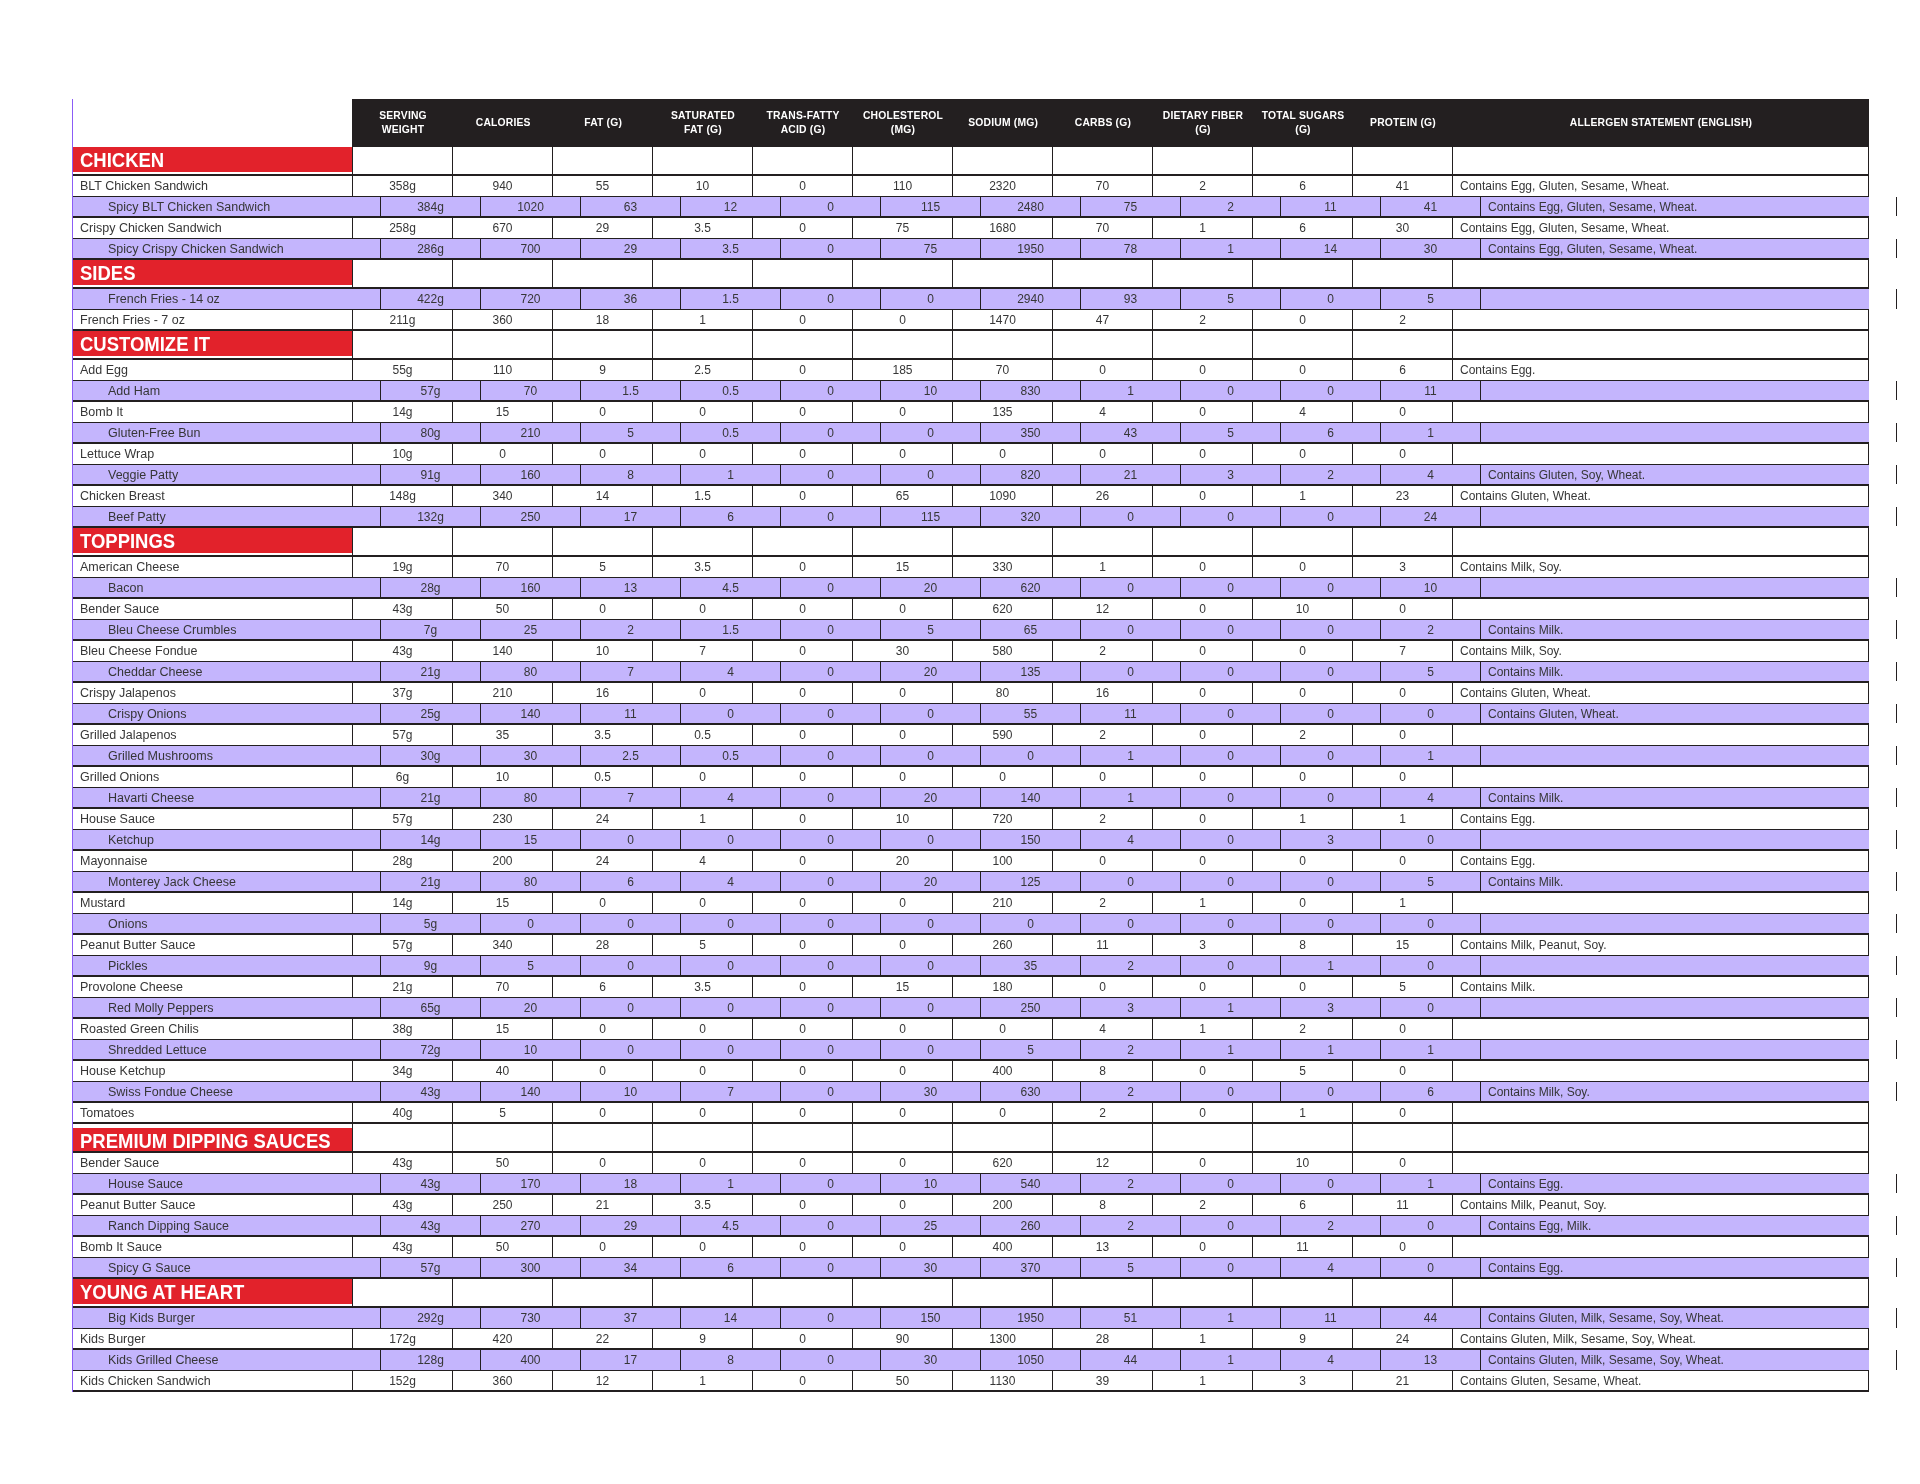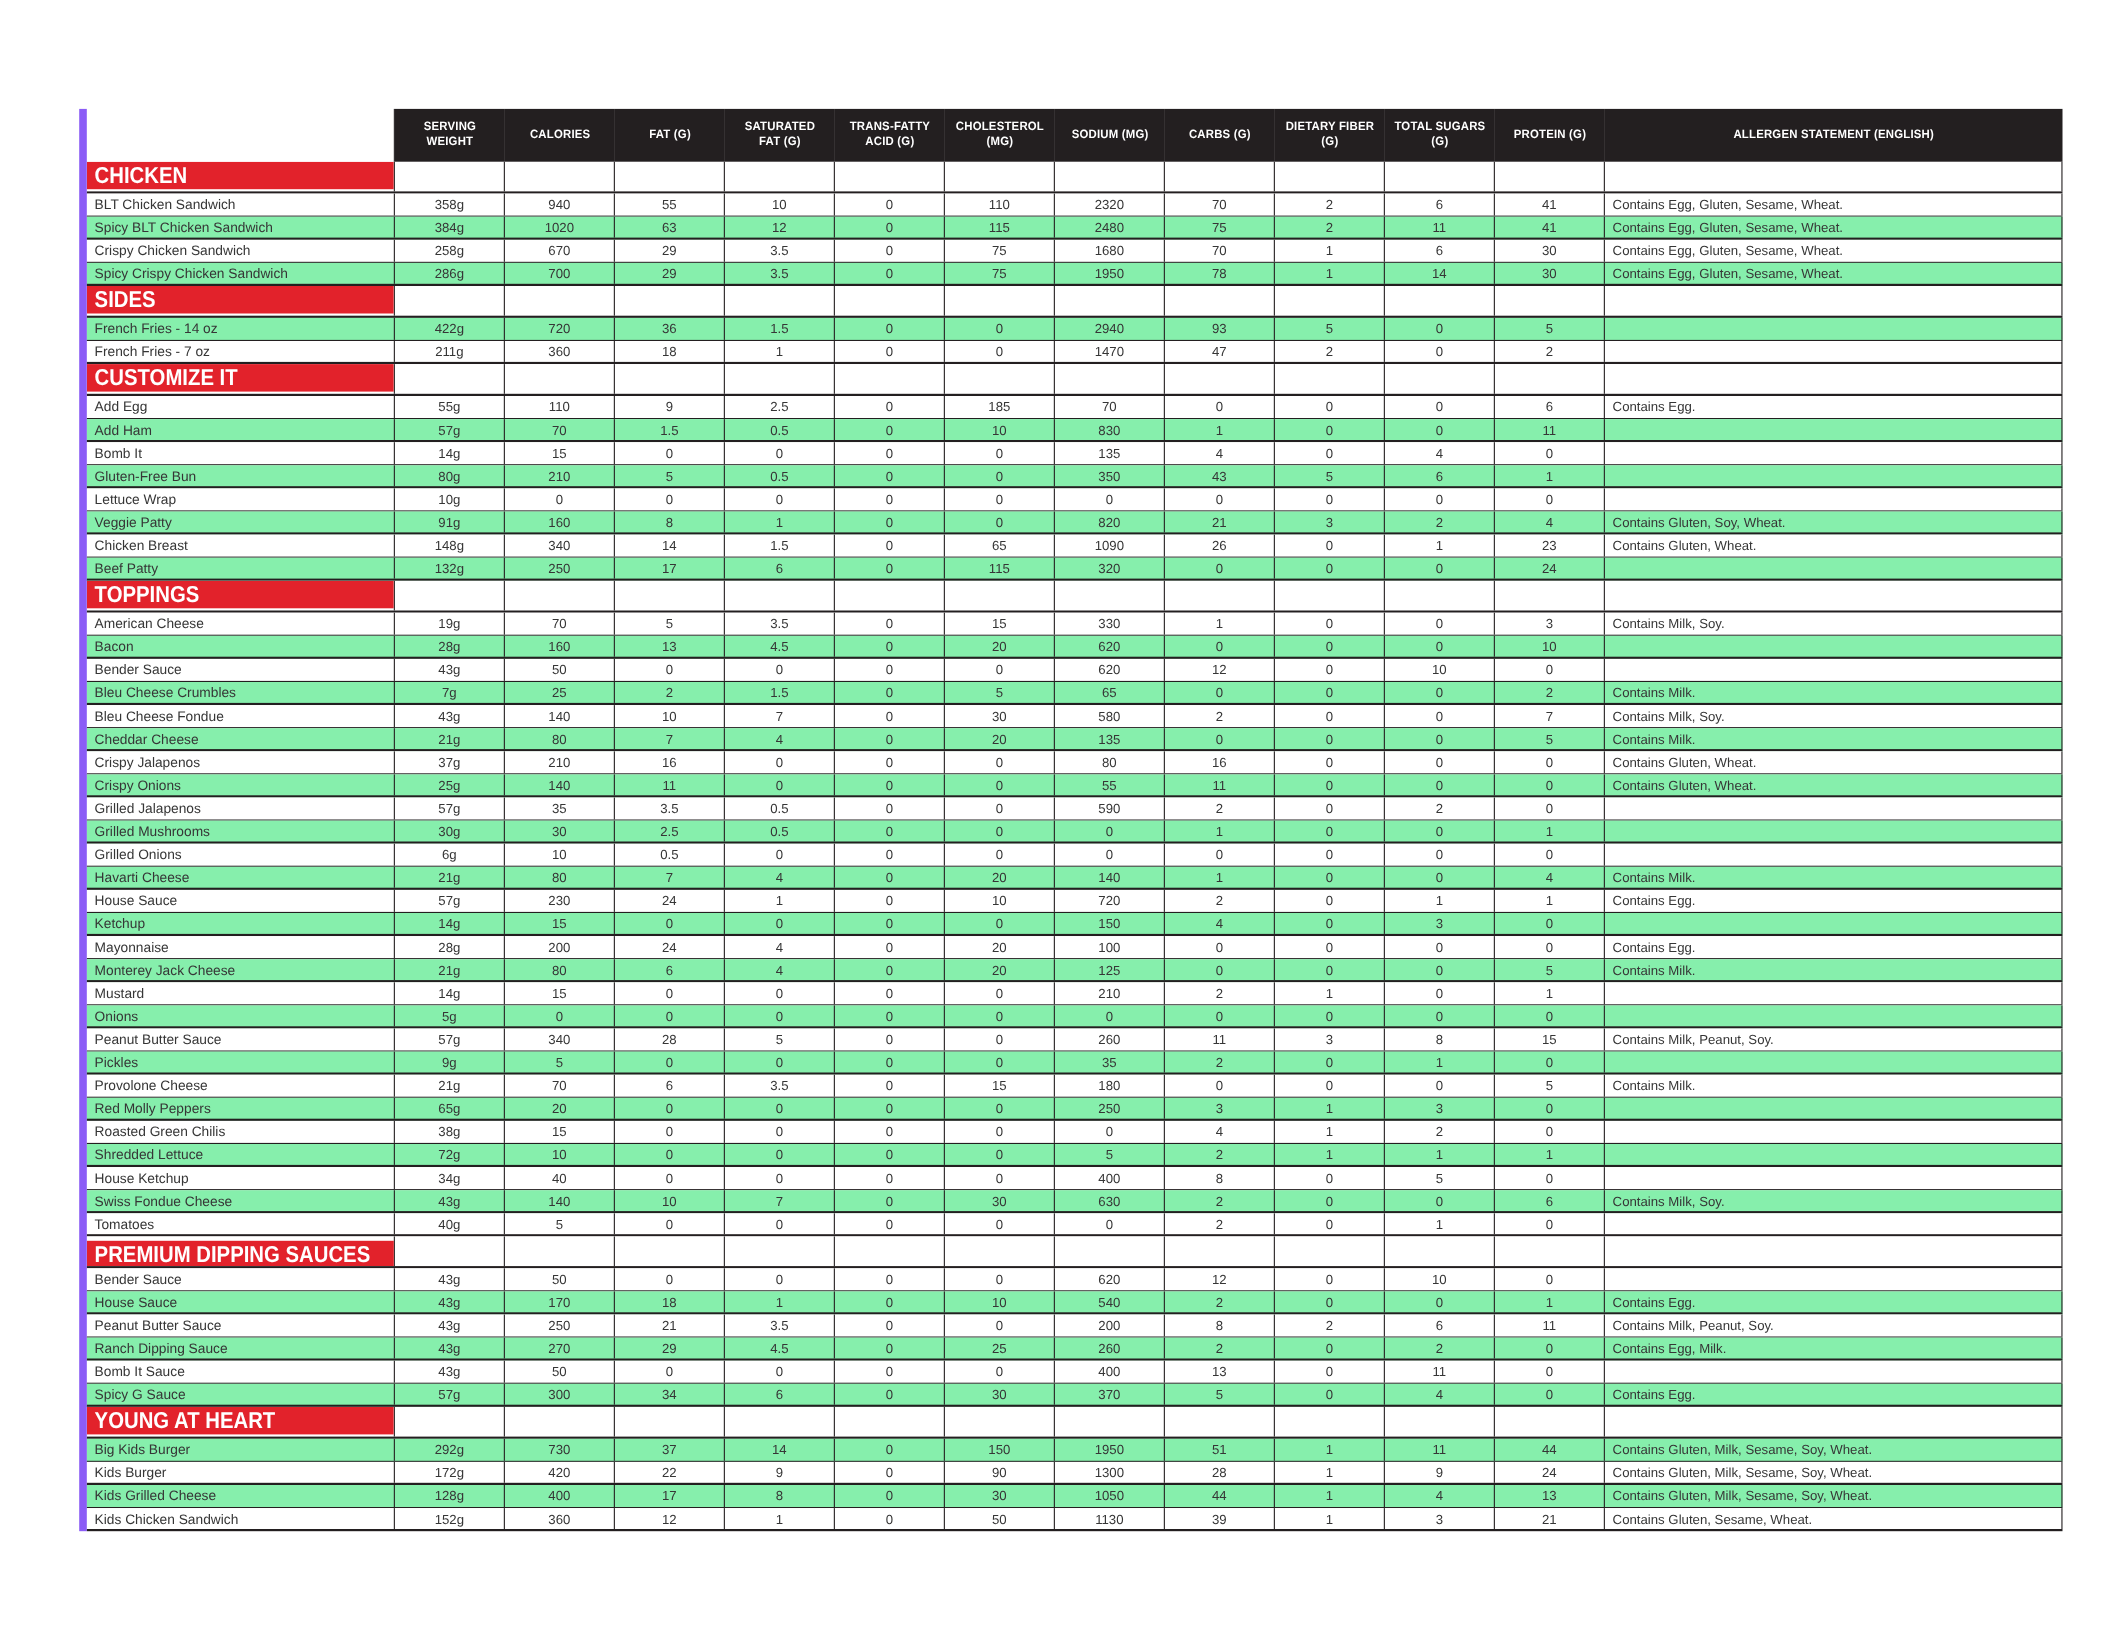--- a/index.html
+++ b/index.html
@@ -1,34 +1,34 @@
 <!DOCTYPE html>
 <html><head>
 <meta charset="utf-8">
 <style>
   * { margin:0; padding:0; box-sizing:border-box; }
   html,body { width:1920px; height:1484px; background:#ffffff; font-family:"Liberation Sans", sans-serif; overflow:hidden; }
   .page { position:relative; width:1920px; height:1484px; background:#fff; }
-  .nutrition-table { position:absolute; left:72px; top:99px; width:1797px; border-left:7px solid #8b5cf6; }
+  .nutrition-table { position:absolute; left:72px; top:99px; width:1797px; border-left:1px solid #8b5cf6; }
   .row { display:grid; grid-template-columns:280px repeat(11,100px) 416px; width:1796px; }
   .cell { border-right:1px solid #231f20; display:flex; align-items:center; justify-content:center; overflow:hidden; }
   
   .row.header { height:48px; }
   .row.header .cell { background:#231f20; color:#ffffff; font-weight:bold; font-size:11px; line-height:1.25; text-align:center; border-right:none; padding:2px 6px; }
   .row.header .cell.corner { background:#ffffff; border-right:1px solid #231f20; }
   .hlabel { display:inline-block; transform:scaleX(0.94); letter-spacing:0.2px; }
   
   .row.band { height:29px; background:#ffffff; border-bottom:2px solid #231f20; }
   .row.band .cell { align-items:flex-start; justify-content:flex-start; }
   .row.band .cell.name-col { border-right:1px solid #231f20; }
   .red-block { display:flex; align-items:center; width:280px; height:25px; background:#e2222b; color:#ffffff; padding-left:7px; }
   .red-block .title-text { display:inline-block; font-size:21px; font-weight:bold; letter-spacing:0px; transform:scaleX(0.88); transform-origin:0 50%; white-space:nowrap; }
   
   .row.data { height:21px; background:#ffffff; border-bottom:1px solid #231f20; color:#363636; font-size:12px; }
-  .row.data.shaded { background:#86efac; }
+  .row.data.shaded { background:#c4b5fd;padding-left:28px; }
   .row.data.group-end { border-bottom-width:2px; }
   .cell.name-col { justify-content:flex-start; padding-left:7px; font-size:12.5px; white-space:nowrap; }
   .cell.allergen-col { justify-content:flex-start; padding-left:7px; font-size:12px; white-space:nowrap; }
 </style>
 </head>
 <body>
 
 <div class="page">
   <div class="nutrition-table">
     <div class="row header">

